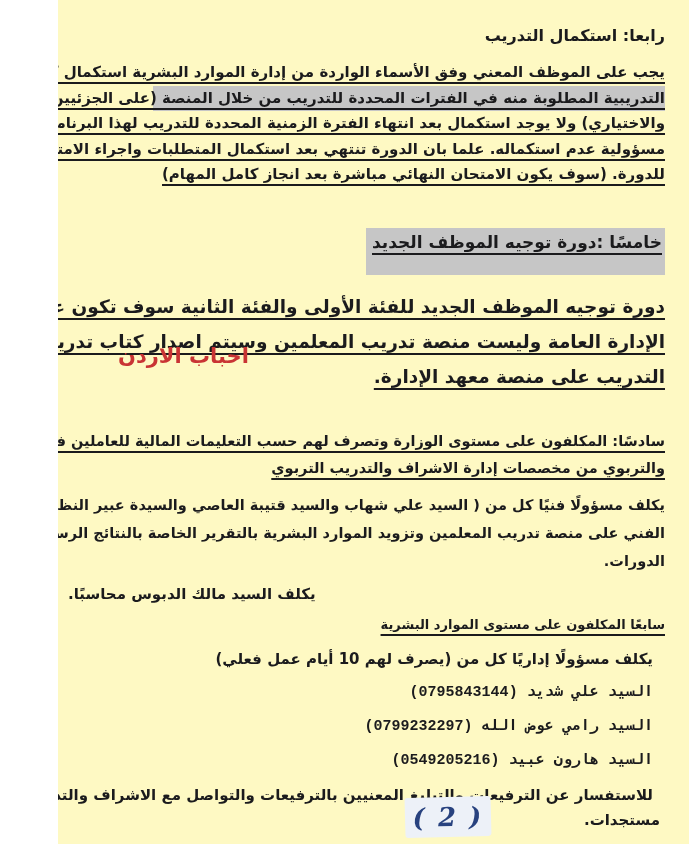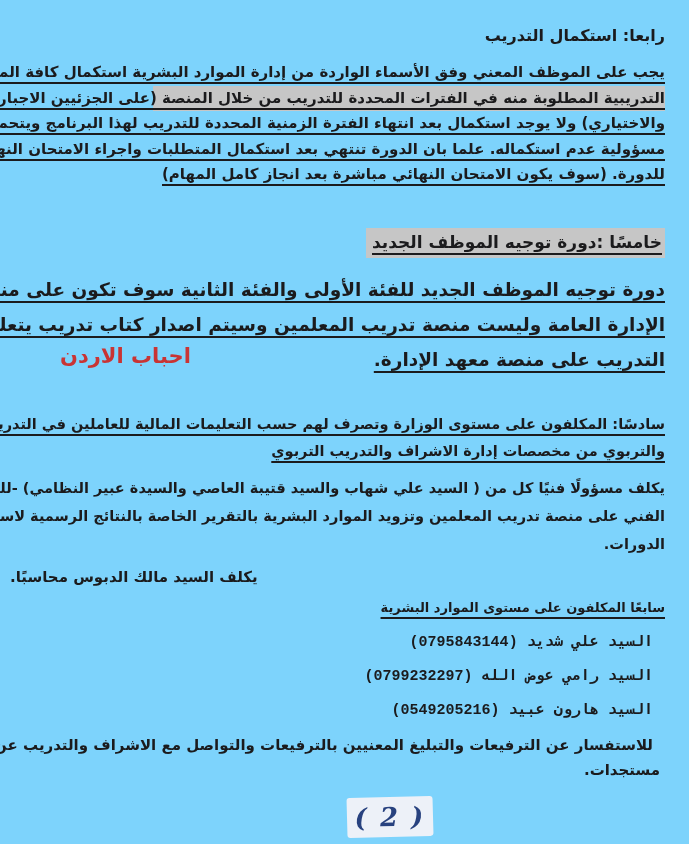--- a/index.html
+++ b/index.html
@@ -2,23 +2,23 @@
 <html lang="ar" dir="rtl"><head>
 <meta charset="utf-8">
 <style>
   html, body {
     margin: 0;
     padding: 0;
     background: #ffffff;
   }
   .page {
     position: relative;
-    width: 689px;
+    width: 631px;
     height: 844px;
-    background: #7dd3fc;
+    background: #fef9c3;
     overflow: hidden;
     direction: rtl;
     font-family: "DejaVu Sans", sans-serif;
     font-weight: bold;
     color: #1b1b1d;
   }
   .content {
     padding: 24px 24px 0 10px;
   }
   .ln {
@@ -50,21 +50,21 @@
   .hl-line { background: #c6c6c6; }
   
   .s5-heading-wrap {
     margin-top: 40px;
     line-height: 27px;
   }
   .s5-heading {
     display: inline-block;
     background: #c6c6c6;
     font-size: 17px;
-    padding: 1px 3px 2px 6px;
+    padding: 1px 3px 19px 6px;
     text-decoration: underline;
     text-decoration-thickness: 1.8px;
     text-underline-offset: 5px;
   }
   .s5-para {
     width: 500px;
     margin-top: 14px;
     font-size: 18.5px;
     line-height: 35px;
   }
@@ -184,20 +184,21 @@
     <div class="s6-para">
       <div class="ln just">يكلف مسؤولًا فنيًا كل من ( السيد علي شهاب والسيد قتيبة العاصي والسيدة عبير النظامي) -للدعم</div>
       <div class="ln just">الفني على منصة تدريب المعلمين وتزويد الموارد البشرية بالتقرير الخاصة بالنتائج الرسمية لاستكمال</div>
       <div class="ln right">الدورات.</div>
     </div>
 
     <div class="accountant-line ln">يكلف السيد مالك الدبوس محاسبًا.</div>
 
     <div class="s7-heading ln ul">سابعًا المكلفون على مستوى الموارد البشرية</div>
 
+    <div class="s7-intro ln">يكلف مسؤولًا إداريًا كل من (يصرف لهم 10 أيام  عمل فعلي)</div>
 
     <div class="contacts">
       <div class="contact-line ln">السيد علي شديد (0795843144)</div>
       <div class="contact-line ln">السيد رامي عوض الله (0799232297)</div>
       <div class="contact-line ln">السيد هارون عبيد (0549205216)</div>
     </div>
 
     <div class="footer-note">
       <div class="ln l1">للاستفسار عن الترفيعات والتبليغ المعنيين بالترفيعات والتواصل مع الاشراف والتدريب عن أي</div>
       <div class="ln l2">مستجدات.</div>

